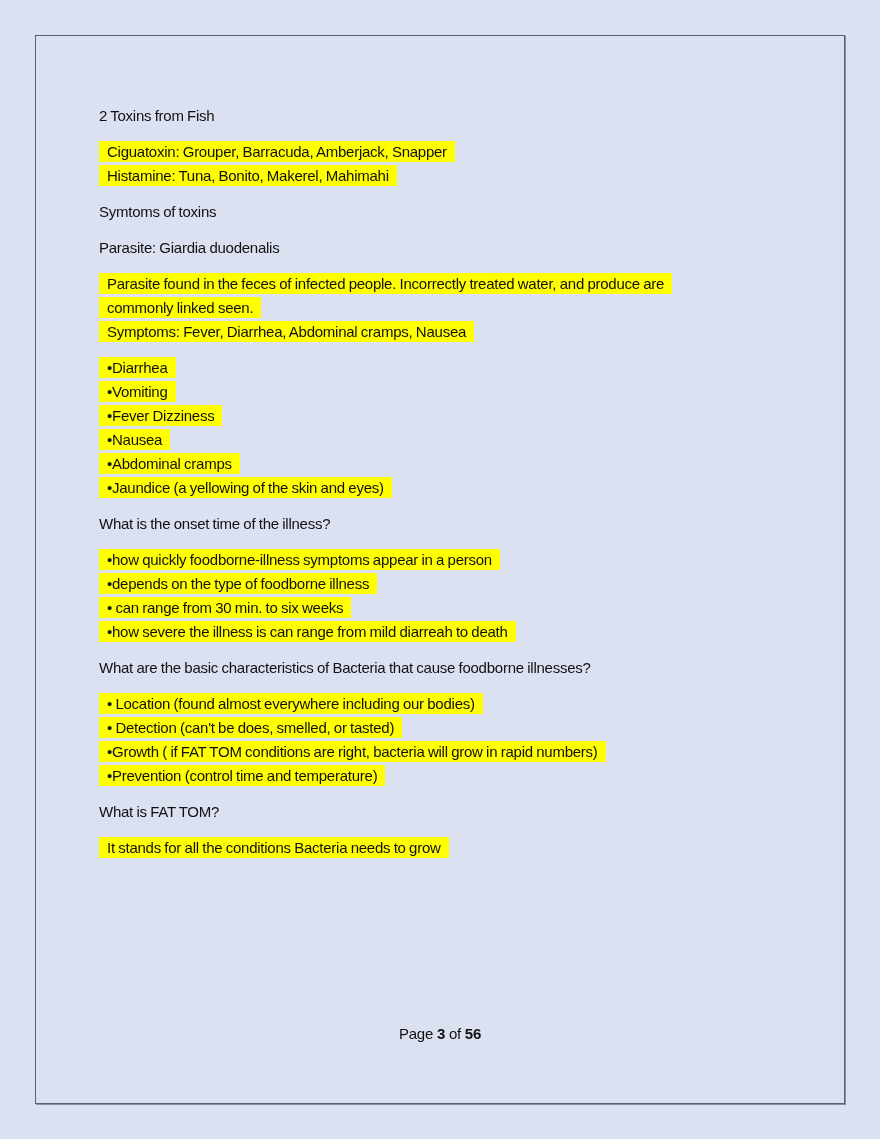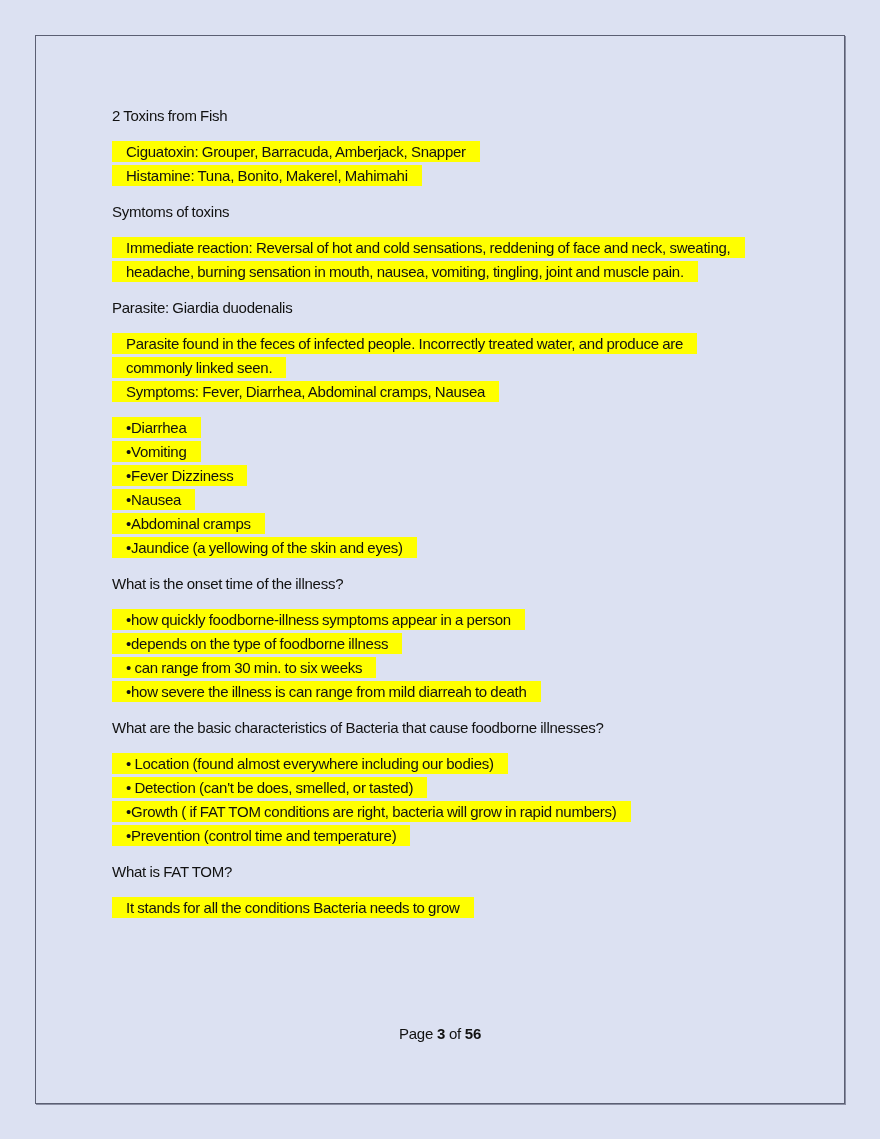--- a/index.html
+++ b/index.html
@@ -20,40 +20,40 @@
       left: 35px;
       top: 35px;
       width: 808px;
       height: 1067px;
       border: 1px solid #5b5f73;
       box-shadow: 1px 1px 0 #8a8ea3;
       background: #dce1f2;
     }
     .content {
       position: absolute;
-      left: 76px;
+      left: 63px;
       top: 68px;
       width: 680px;
       font-size: 15px;
       letter-spacing: -0.25px;
       word-spacing: -0.5px;
     }
     .para {
       margin: 0 0 12px 0;
       line-height: 24px;
     }
     .line {
       display: block;
       line-height: 24px;
       height: 24px;
       white-space: nowrap;
     }
     .hl {
       background: #ffff00;
-      padding: 2px 14px;
+      padding: 2px 8px;
       line-height: 21px;
     }
     .footer {
       position: absolute;
       left: 0;
       width: 808px;
       top: 989px;
       text-align: center;
       font-size: 15px;
       letter-spacing: -0.25px;
@@ -71,24 +71,20 @@
     <div class="para">
       <span>2 Toxins from Fish</span>
     </div>
     <div class="para">
       <span class="line"><span class="hl">Ciguatoxin: Grouper, Barracuda, Amberjack, Snapper</span></span>
       <span class="line"><span class="hl">Histamine: Tuna, Bonito, Makerel, Mahimahi</span></span>
     </div>
 
     <div class="para">
       <span>Symtoms of toxins</span>
-    </div>
-    <div class="para">
-      <span class="line"><span class="hl">Immediate reaction: Reversal of hot and cold sensations, reddening of face and neck, sweating,</span></span>
-      <span class="line"><span class="hl">headache, burning sensation in mouth, nausea, vomiting, tingling, joint and muscle pain.</span></span>
     </div>
 
     <div class="para">
       <span>Parasite: Giardia duodenalis</span>
     </div>
     <div class="para">
       <span class="line"><span class="hl">Parasite found in the feces of infected people. Incorrectly treated water, and produce are</span></span>
       <span class="line"><span class="hl">commonly linked seen.</span></span>
       <span class="line"><span class="hl">Symptoms: Fever, Diarrhea, Abdominal cramps, Nausea</span></span>
     </div>

